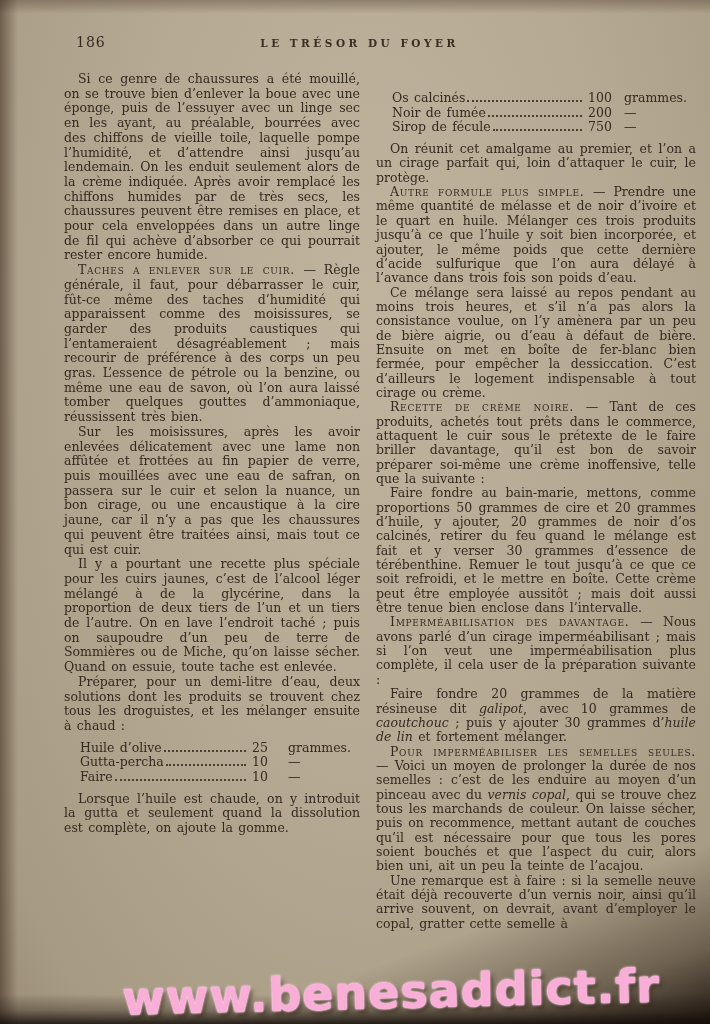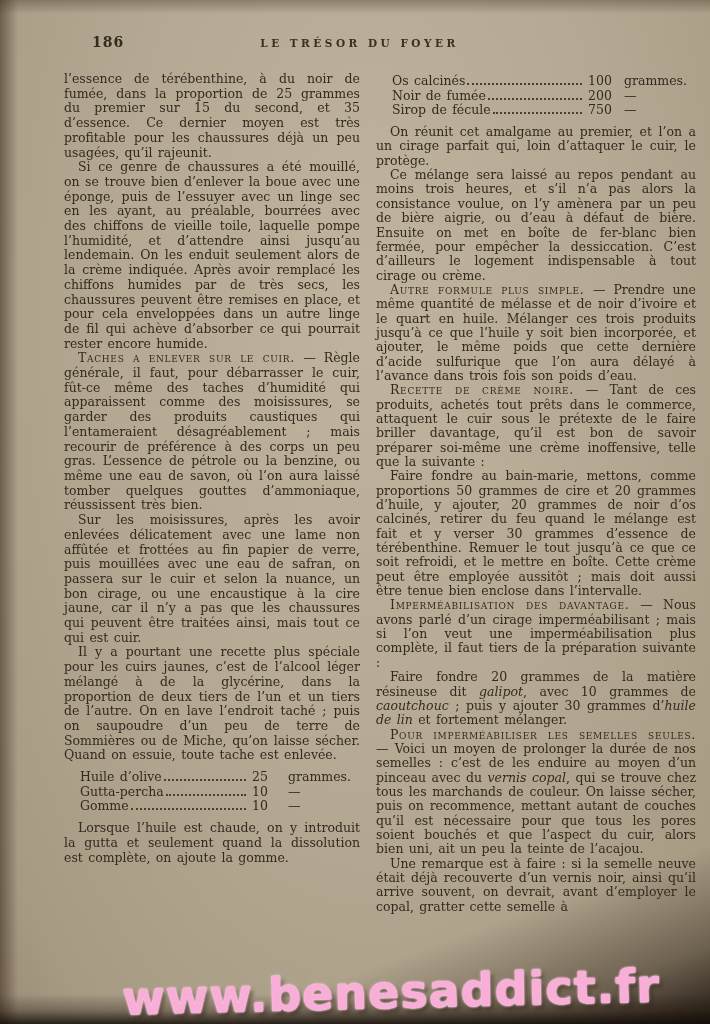--- a/index.html
+++ b/index.html
@@ -19,22 +19,22 @@
   }
   .page::after{ 
     content:"";position:absolute;left:0;right:0;bottom:0;height:30px;
     background:linear-gradient(to bottom, rgba(30,20,13,0) 0%, rgba(30,20,13,0.35) 55%, rgba(18,12,8,0.85) 100%);
     z-index:2;
   }
   .hdr{
     position:relative;height:30px;margin-top:34px;
   }
   .pageno{
-    position:absolute;left:92px;top:0;
-    font-weight:bold;font-size:14px;letter-spacing:1px;
+    position:absolute;left:76px;top:0;
+    font-weight:normal;font-size:14px;letter-spacing:1px;
   }
   .runtitle{
     position:absolute;left:9px;right:0;top:3px;text-align:center;
     font-weight:bold;font-size:10.5px;letter-spacing:3.5px;
     color:#3a2f23;
   }
   .cols{
     display:flex;
     padding:8px 14px 0 64px;
     gap:16px;
@@ -77,76 +77,76 @@
 <div class="page">
 
   <div class="hdr">
     <span class="pageno">186</span>
     <span class="runtitle">LE TRÉSOR DU FOYER</span>
   </div>
 
   <div class="cols">
 
     <div class="col left">
-      <p class="para noindent">l’essence de térébenthine, à du noir de fumée, dans la proportion de 25 grammes du premier sur 15 du second, et 35 d’essence. Ce dernier moyen est très profitable pour les chaussures déjà un peu usagées, qu’il rajeunit.</p>
       <p class="para">Si ce genre de chaussures a été mouillé, on se trouve bien d’enlever la boue avec une éponge, puis de l’essuyer avec un linge sec en les ayant, au préalable, bourrées avec des chiffons de vieille toile, laquelle pompe l’humidité, et d’attendre ainsi jusqu’au lendemain. On les enduit seulement alors de la crème indiquée. Après avoir remplacé les chiffons humides par de très secs, les chaussures peuvent être remises en place, et pour cela enveloppées dans un autre linge de fil qui achève d’absorber ce qui pourrait rester encore humide.</p>
       <p class="para"><span class="sc">Taches a enlever sur le cuir. </span><span>— Règle générale, il faut, pour débarrasser le cuir, fût-ce même des taches d’humidité qui apparaissent comme des moisissures, se garder des produits caustiques qui l’entameraient désagréablement ; mais recourir de préférence à des corps un peu gras. L’essence de pétrole ou la benzine, ou même une eau de savon, où l’on aura laissé tomber quelques gouttes d’ammoniaque, réussissent très bien.</span></p>
       <p class="para">Sur les moisissures, après les avoir enlevées délicatement avec une lame non affûtée et frottées au fin papier de verre, puis mouillées avec une eau de safran, on passera sur le cuir et selon la nuance, un bon cirage, ou une encaustique à la cire jaune, car il n’y a pas que les chaussures qui peuvent être traitées ainsi, mais tout ce qui est cuir.</p>
       <p class="para">Il y a pourtant une recette plus spéciale pour les cuirs jaunes, c’est de l’alcool léger mélangé à de la glycérine, dans la proportion de deux tiers de l’un et un tiers de l’autre. On en lave l’endroit taché ; puis on saupoudre d’un peu de terre de Sommières ou de Miche, qu’on laisse sécher. Quand on essuie, toute tache est enlevée.</p>
+      <p class="para">Préparer, pour un demi-litre d’eau, deux solutions dont les produits se trouvent chez tous les droguistes, et les mélanger ensuite à chaud :</p>
       <div class="itable">
         <div class="trow">
           <span class="tname">Huile d’olive</span>
             <span class="tdots"></span>
             <span class="tqty">25</span>
             <span class="tunit">grammes.</span>
         </div>
         <div class="trow">
           <span class="tname">Gutta-percha</span>
             <span class="tdots"></span>
             <span class="tqty">10</span>
             <span class="tunit">—</span>
         </div>
         <div class="trow">
-          <span class="tname">Gomme</span>
+          <span class="tname">Faire</span>
             <span class="tdots"></span>
             <span class="tqty">10</span>
             <span class="tunit">—</span>
         </div>
       </div>
       <p class="para">Lorsque l’huile est chaude, on y introduit la gutta et seulement quand la dissolution est complète, on ajoute la gomme.</p>
 
     </div>
 
     <div class="col right">
-      <div class="itable" style="margin-top:2px;">
+      <div class="itable" style="margin-top:19px;">
         <div class="trow">
           <span class="tname">Os calcinés</span>
             <span class="tdots"></span>
             <span class="tqty">100</span>
             <span class="tunit">grammes.</span>
         </div>
         <div class="trow">
           <span class="tname">Noir de fumée</span>
             <span class="tdots"></span>
             <span class="tqty">200</span>
             <span class="tunit">—</span>
         </div>
         <div class="trow">
           <span class="tname">Sirop de fécule</span>
             <span class="tdots"></span>
             <span class="tqty">750</span>
             <span class="tunit">—</span>
         </div>
       </div>
       <p class="para">On réunit cet amalgame au premier, et l’on a un cirage parfait qui, loin d’attaquer le cuir, le protège.</p>
+      <p class="para"><span class="sc">Autre formule plus simple. </span><span>— Prendre une même quantité de mélasse et de noir d’ivoire et le quart en huile. Mélanger ces trois produits jusqu’à ce que l’huile y soit bien incorporée, et ajouter, le même poids que cette dernière d’acide sulfurique que l’on aura délayé à l’avance dans trois fois son poids d’eau.</span></p>
       <p class="para">Ce mélange sera laissé au repos pendant au moins trois heures, et s’il n’a pas alors la consistance voulue, on l’y amènera par un peu de bière aigrie, ou d’eau à défaut de bière. Ensuite on met en boîte de fer-blanc bien fermée, pour empêcher la dessiccation. C’est d’ailleurs le logement indispensable à tout cirage ou crème.</p>
-      <p class="para"><span class="sc">Autre formule plus simple. </span><span>— Prendre une même quantité de mélasse et de noir d’ivoire et le quart en huile. Mélanger ces trois produits jusqu’à ce que l’huile y soit bien incorporée, et ajouter, le même poids que cette dernière d’acide sulfurique que l’on aura délayé à l’avance dans trois fois son poids d’eau.</span></p>
       <p class="para"><span class="sc">Recette de crème noire. </span><span>— Tant de ces produits, achetés tout prêts dans le commerce, attaquent le cuir sous le prétexte de le faire briller davantage, qu’il est bon de savoir préparer soi-même une crème inoffensive, telle que la suivante :</span></p>
       <p class="para">Faire fondre au bain-marie, mettons, comme proportions 50 grammes de cire et 20 grammes d’huile, y ajouter, 20 grammes de noir d’os calcinés, retirer du feu quand le mélange est fait et y verser 30 grammes d’essence de térébenthine. Remuer le tout jusqu’à ce que ce soit refroidi, et le mettre en boîte. Cette crème peut être employée aussitôt ; mais doit aussi être tenue bien enclose dans l’intervalle.</p>
-      <p class="para"><span class="sc">Imperméabilisation des davantage. </span><span>— Nous avons parlé d’un cirage imperméabilisant ; mais si l’on veut une imperméabilisation plus complète, il faut tiers de la préparation suivante :</span></p>
+      <p class="para"><span class="sc">Imperméabilisation des davantage. </span><span>— Nous avons parlé d’un cirage imperméabilisant ; mais si l’on veut une imperméabilisation plus complète, il cela user de la préparation suivante :</span></p>
       <p class="para"><span>Faire fondre 20 grammes de la matière résineuse dit </span><span class="it">galipot</span><span>, avec 10 grammes de </span><span class="it">caoutchouc</span><span> ; puis y ajouter 30 grammes d’</span><span class="it">huile de lin</span><span> et fortement mélanger.</span></p>
       <p class="para"><span class="sc">Pour imperméabiliser les semelles seules. </span><span>— Voici un moyen de prolonger la durée de nos semelles : c’est de les enduire au moyen d’un pinceau avec du </span><span class="it">vernis copal</span><span>, qui se trouve chez tous les marchands de couleur. On laisse sécher, puis on recommence, mettant autant de couches qu’il est nécessaire pour que tous les pores soient bouchés et que l’aspect du cuir, alors bien uni, ait un peu la teinte de l’acajou.</span></p>
       <p class="para">Une remarque est à faire : si la semelle neuve était déjà recouverte d’un vernis noir, ainsi qu’il arrive souvent, on devrait, avant d’employer le copal, gratter cette semelle à</p>
     </div>
 
   </div>
 
   <div class="watermark">www.benesaddict.fr</div>
 
 </div>

